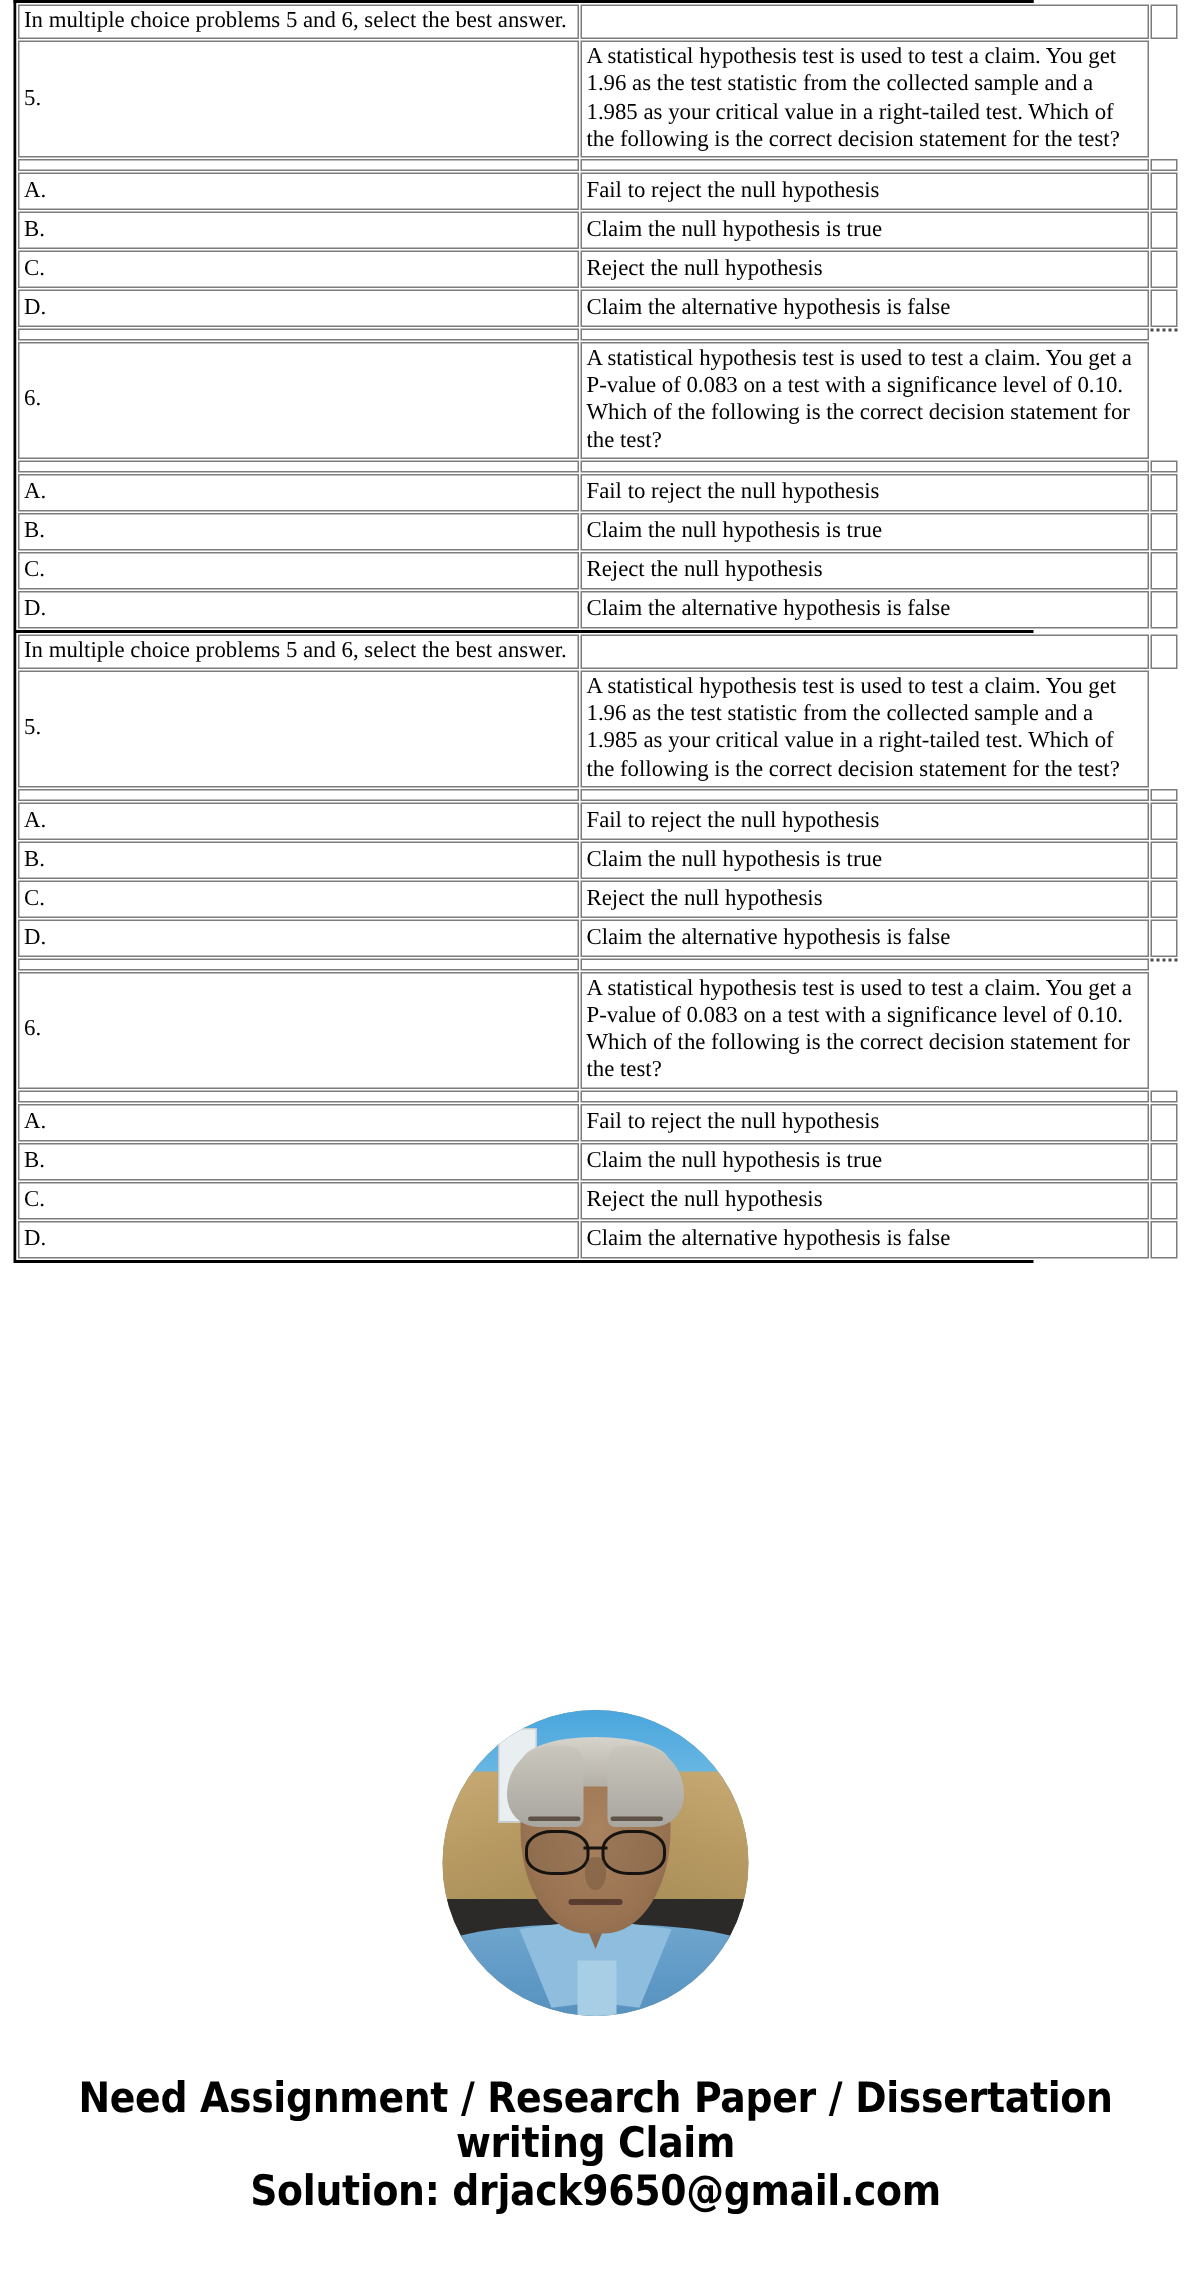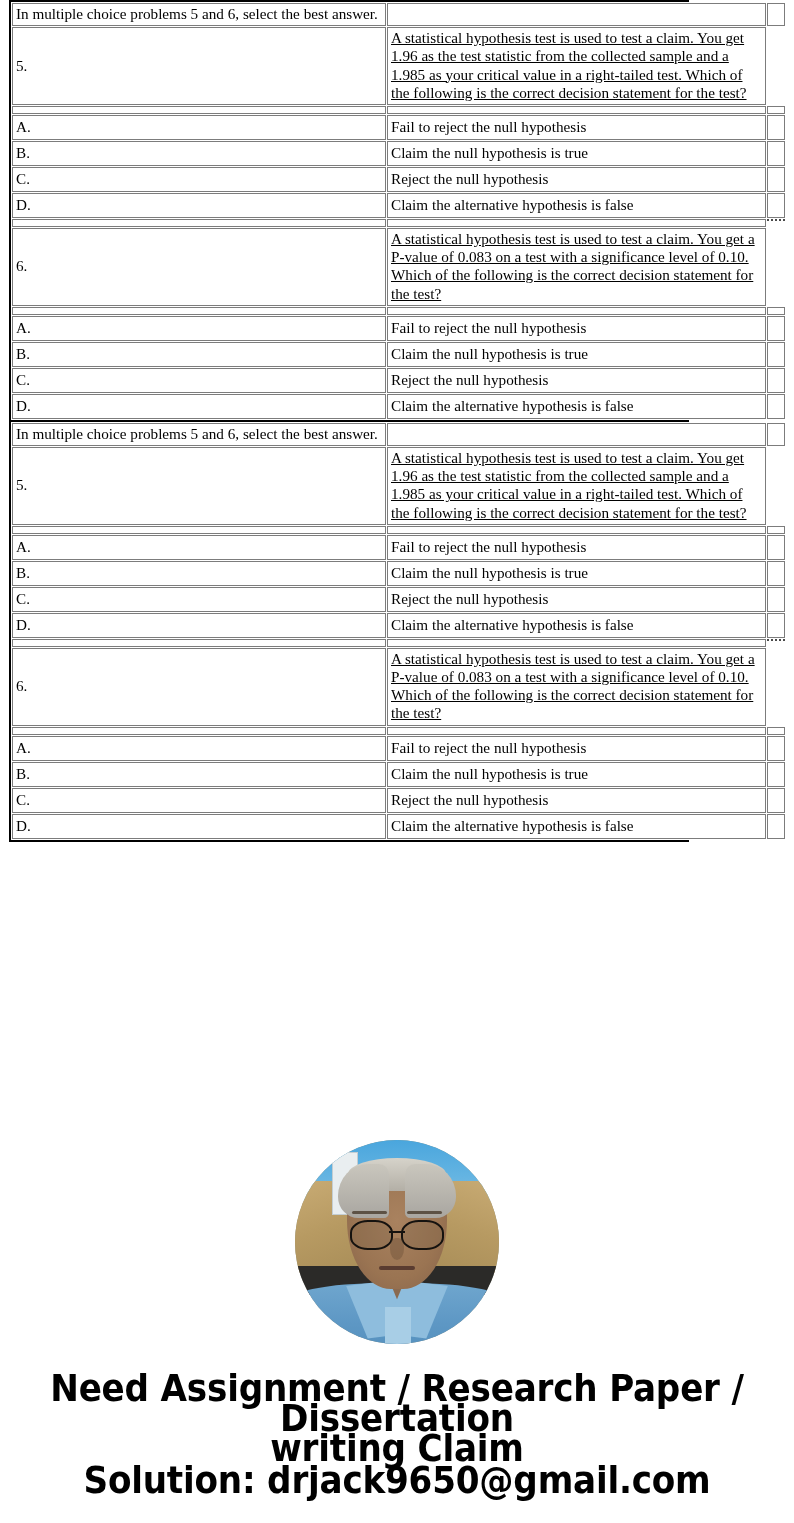--- a/index.html
+++ b/index.html
@@ -65,21 +65,20 @@
   }
   td.blank-cell { }
 
   td.num-cell {
     vertical-align: middle;
   }
   td.qtext-cell {
     vertical-align: top;
     padding-top: 1px;
     padding-bottom: 3px;
-    text-decoration: underline;
   }
 
   td.opt-letter, td.opt-text {
     height: 20px;
     vertical-align: middle;
   }
 
   
   td.gutter {
     border: 1px solid #555555;
@@ -224,24 +223,24 @@
   .av-nose {
     position: absolute; left: 46.5%; top: 48%; width: 7%; height: 11%;
     background: rgba(110,82,58,0.45); border-radius: 40% 40% 50% 50%;
   }
   .av-mouth {
     position: absolute; left: 41%; top: 62%; width: 18%; height: 3.5px;
     background: #5a3c30; border-radius: 3px;
   }
 
   .promo-text {
-    margin-top: 29px;
+    margin-top: 40px;
     font-family: "DejaVu Sans Condensed", "Liberation Sans Narrow", "Liberation Sans", sans-serif;
     font-weight: bold;
-    font-size: 38px;
+    font-size: 28px;
     line-height: 30px;
     letter-spacing: -0.2px;
     color: #000000;
   }
   .promo-text .l2 { display: block; }
   .promo-text .l3 { display: block; margin-top: 2px; }
 </style>
 </head>
 <body>
 

